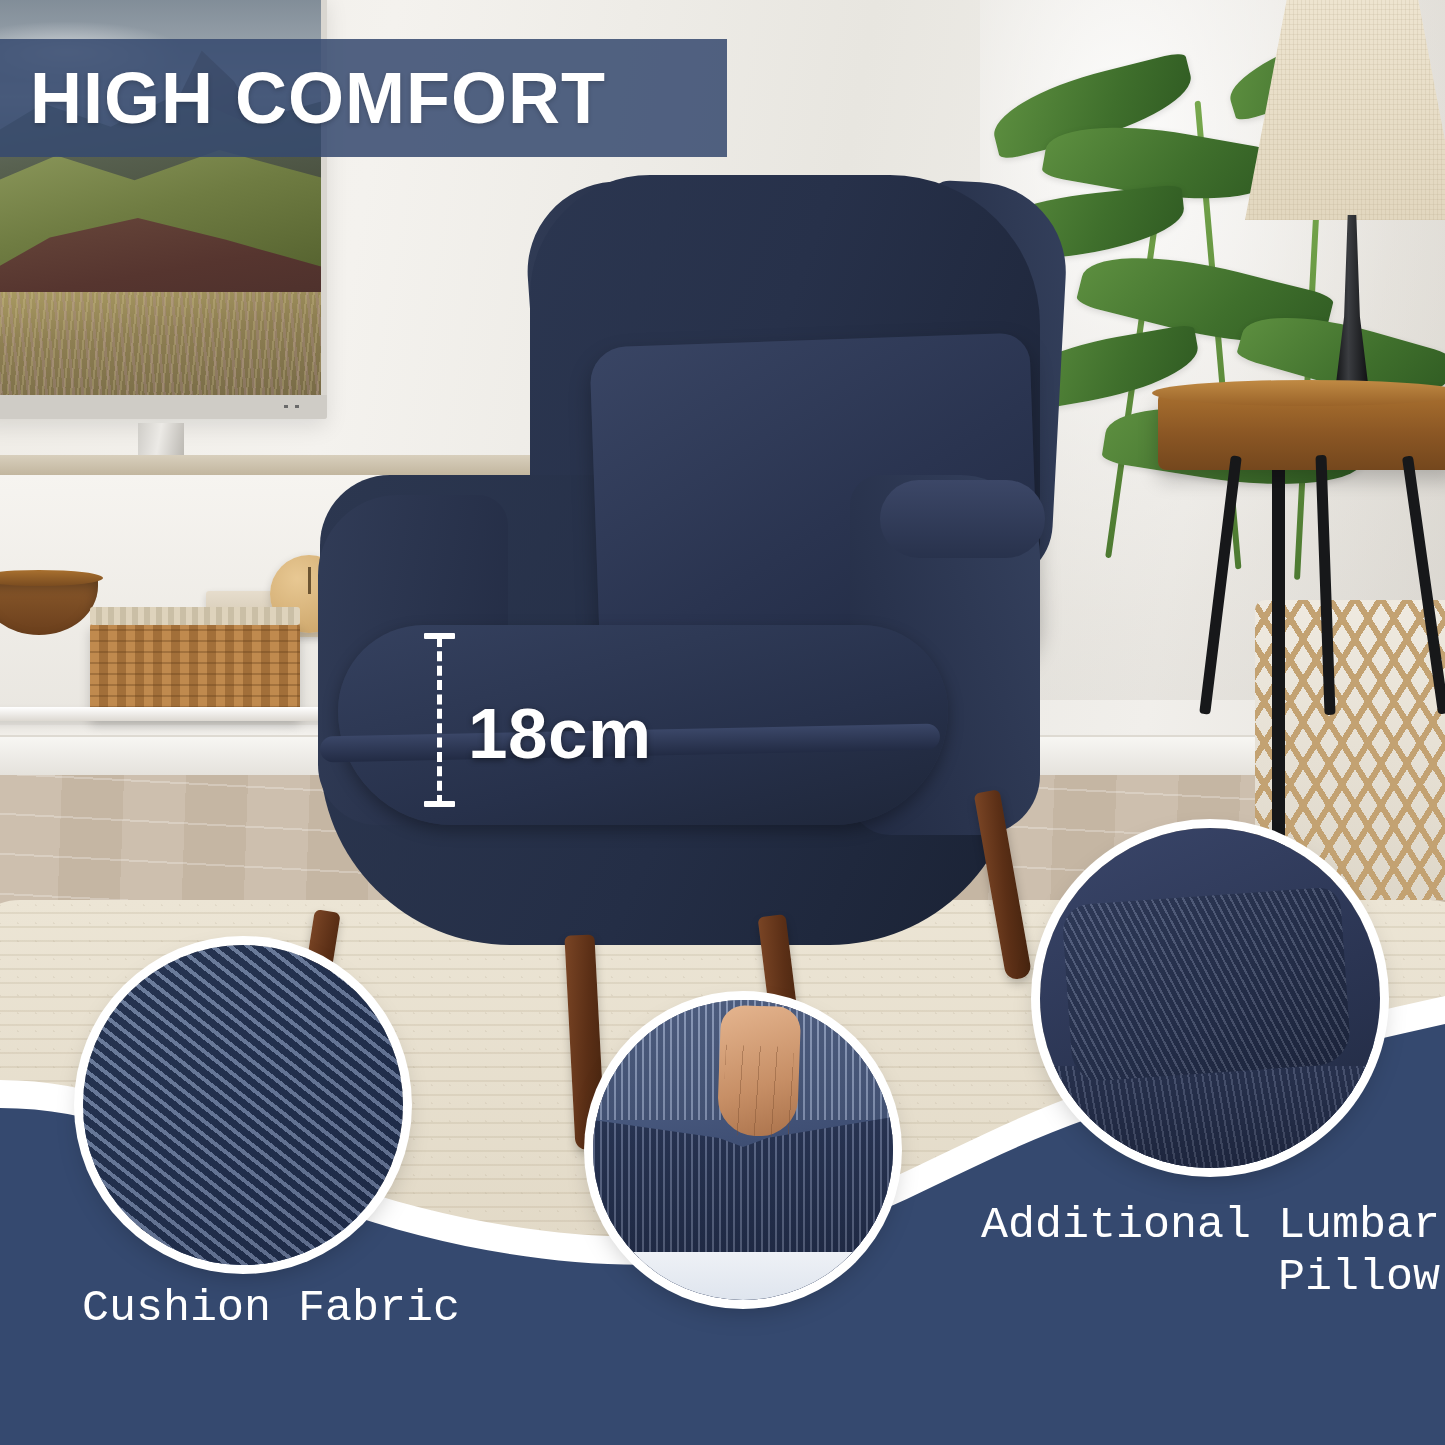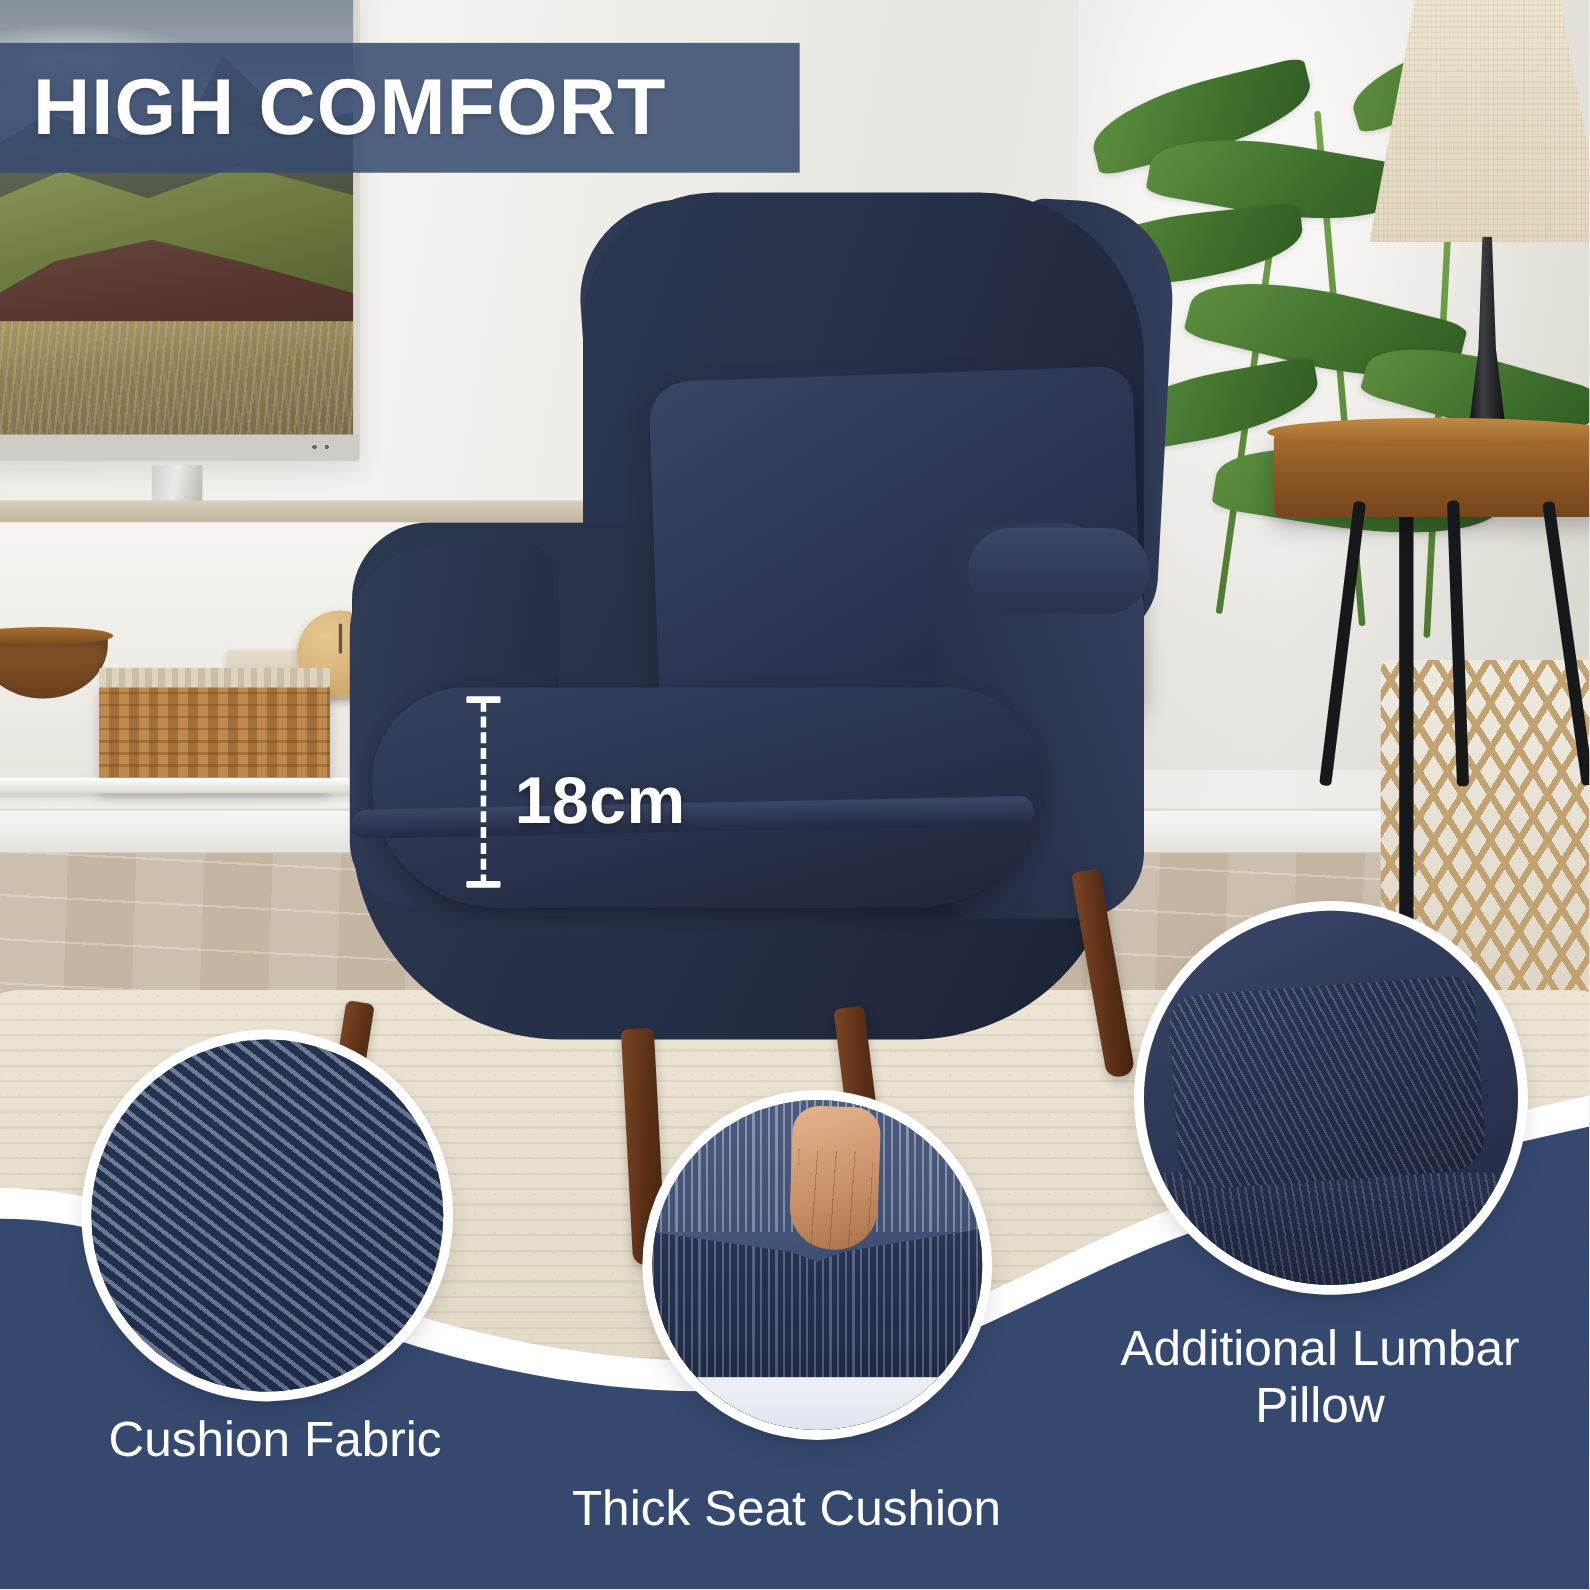--- a/index.html
+++ b/index.html
@@ -157,21 +157,21 @@
       margin-left:38px;font-family:"Liberation Sans",sans-serif;
       text-shadow:0 2px 5px rgba(0,0,0,.20);}
 
   
   .dim{position:absolute;left:424px;top:631px;width:160px;height:180px;}
   .dim-line{position:absolute;left:13px;top:6px;width:0;height:168px;
       border-left:5px dashed #ffffff;}
   .dim-cap{position:absolute;left:0;width:31px;height:6px;background:#fff;border-radius:1px;}
   .dim-cap.top{top:2px;}
   .dim-cap.bot{top:170px;}
-  .dim-label{position:absolute;left:44px;top:62px;color:#fff;font-size:60px;font-weight:bold;
+  .dim-label{position:absolute;left:44px;top:62px;color:#fff;font-size:71px;font-weight:bold;
       letter-spacing:.5px;text-shadow:0 2px 6px rgba(0,0,0,.45);}
   .wave-navy{position:absolute;left:0;top:930px;width:1445px;height:515px;}
 
   
   .circle{position:absolute;border-radius:50%;overflow:hidden;
       box-shadow:0 0 0 9px #ffffff,0 10px 26px rgba(0,0,0,.25);}
   .c1{left:83px;top:945px;width:320px;height:320px;
       background:linear-gradient(145deg,#4a5f85,#3e527a 50%,#33446a);}
   .c1:after{content:"";position:absolute;inset:-40px;
       background:repeating-linear-gradient(38deg,rgba(255,255,255,.20) 0 4px,rgba(10,18,38,.55) 4px 11px);}
@@ -200,21 +200,21 @@
       border-radius:28px 22px 34px 30px;transform:rotate(-4deg);}
   .c3-pillow:after{content:"";position:absolute;inset:0;border-radius:28px 22px 34px 30px;
       background:repeating-linear-gradient(66deg,rgba(255,255,255,.12) 0 2px,rgba(10,16,34,.30) 2px 7px);}
   .c3-seat{position:absolute;left:0;bottom:0;width:100%;height:30%;
       background:linear-gradient(180deg,#323d5d,#242d47);}
   .c3-seat:after{content:"";position:absolute;inset:0;
       background:repeating-linear-gradient(80deg,rgba(255,255,255,.10) 0 2px,rgba(10,16,34,.28) 2px 7px);}
 
   
   .flabel{position:absolute;color:#fff;font-size:45px;font-weight:300;
-      font-family:Liberation Sans, sans-serif;text-align:center;line-height:1.16;}
+      font-family:Liberation Mono, monospace;text-align:right;line-height:1.16;}
   .l1{left:40px;top:1283px;width:420px;}
   .l2{left:455px;top:1345px;width:520px;}
   .l3{left:960px;top:1200px;width:480px;}
 </style>
 </head>
 <body>
 
 <div class="stage">
 
   <div class="scene">
@@ -319,16 +319,15 @@
     <div class="c2-mid"></div>
     <div class="c2-base"></div>
   </div>
 
   <div class="circle c3">
     <div class="c3-seat"></div>
     <div class="c3-pillow"></div>
   </div>
 
   <div class="flabel l1">Cushion Fabric</div>
-  <div class="flabel l2">Thick Seat Cushion</div>
   <div class="flabel l3">Additional Lumbar Pillow</div>
 
 </div>
 
 </body></html>

